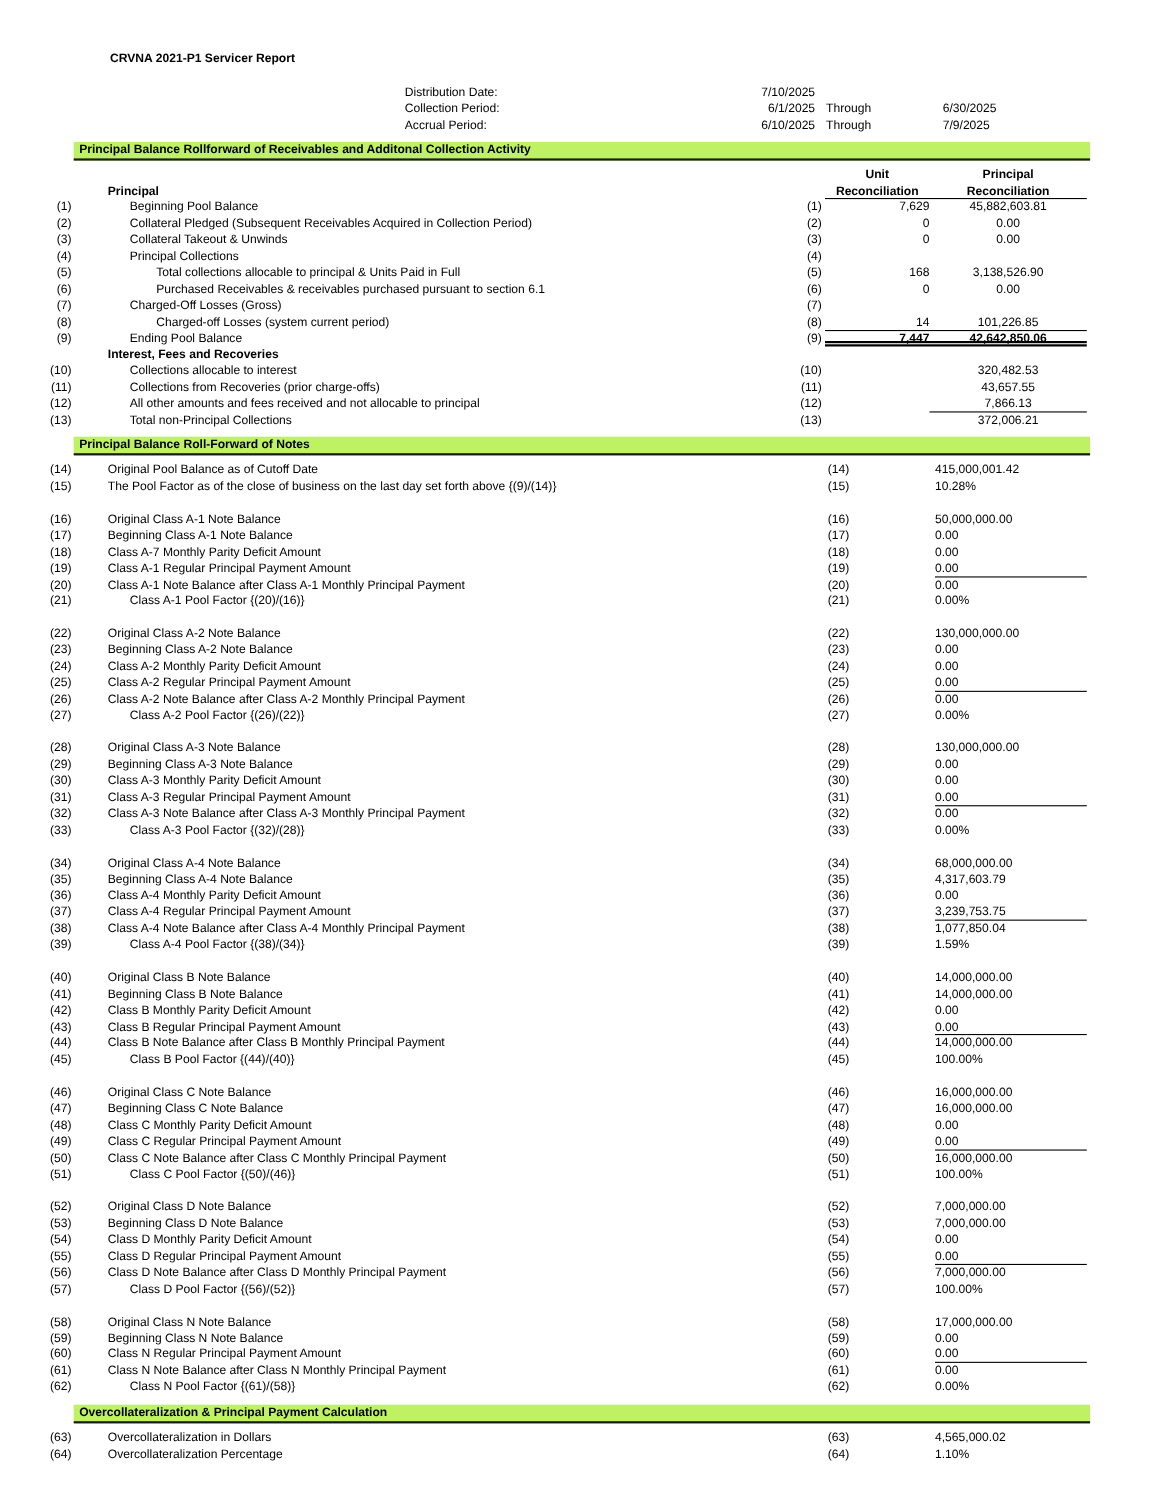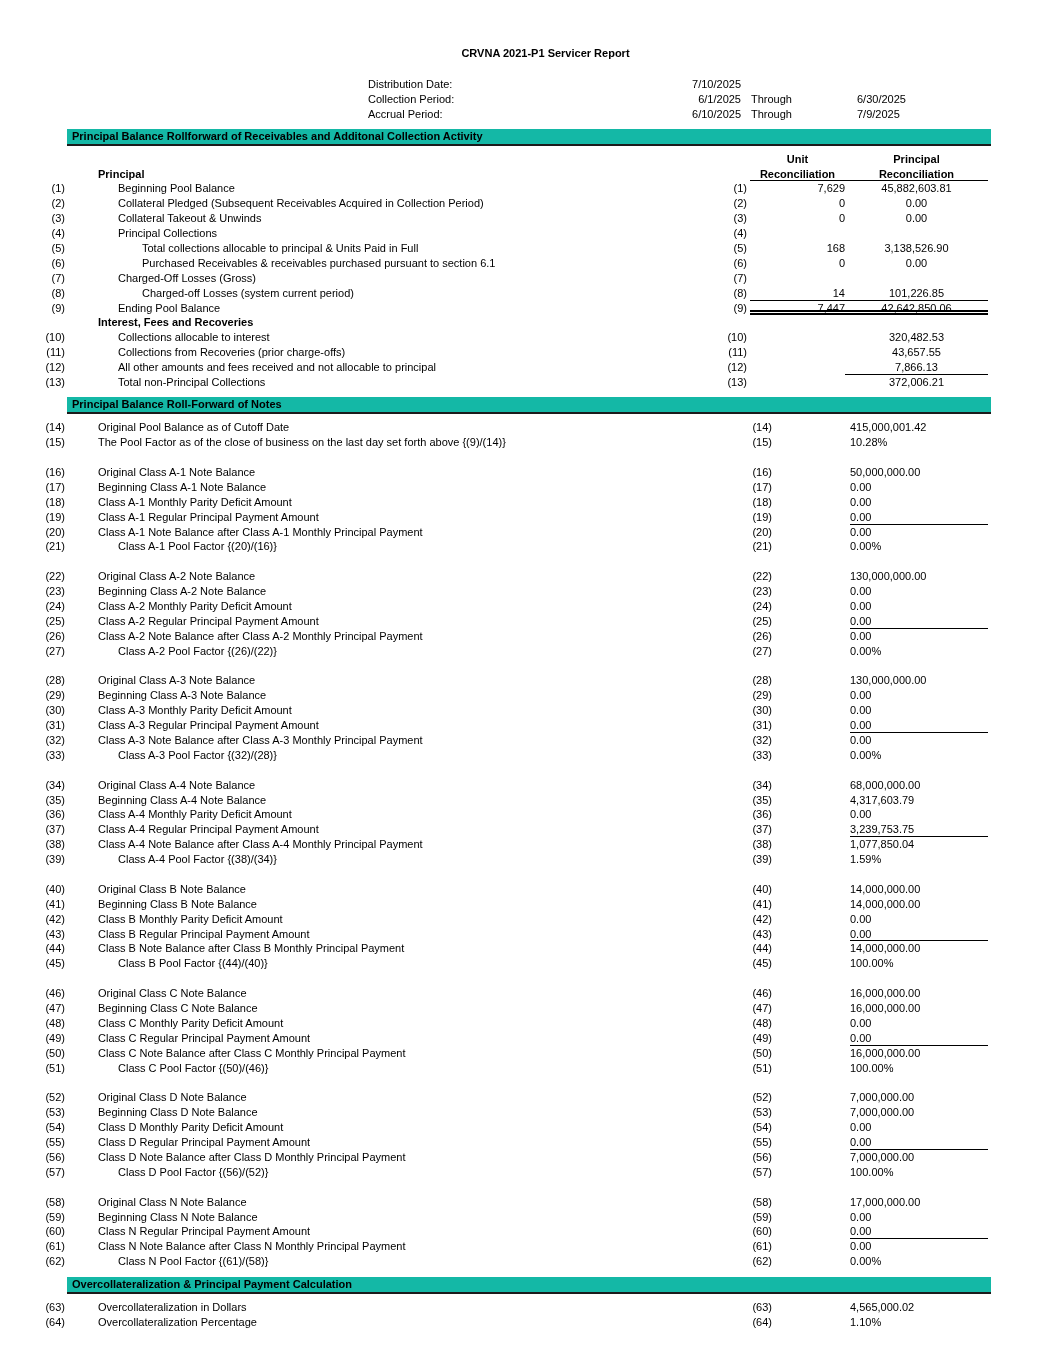--- a/index.html
+++ b/index.html
@@ -8,50 +8,50 @@
     background: #ffffff;
     font-family: "Liberation Sans", sans-serif;
     font-size: 11px;
     color: #000;
     overflow: hidden;
   }
   .page { width: 1055px; height: 1365px; padding-top: 46px; }
   .bold { font-weight: 700; }
   .title {
     margin-left: 67px; width: 924px;
-    text-align: center; text-indent: 33px;
+    text-indent: 33px;
     font-weight: 700; height: 15px; line-height: 15px;
   }
   
   .hrow { display: flex; height: 14.9px; line-height: 14.9px; }
   .hpad { width: 368px; }
   .hlabel { width: 200px; }
   .hdate1 { width: 173px; text-align: right; }
   .hthrough { width: 116px; padding-left: 10px; }
   .hdate2 { flex: 1; text-align: left; }
   
   .band {
     margin-left: 67px; width: 924px; height: 17px; line-height: 15px;
-    background: #14b8a6; border-bottom: 2px solid #1b1b1b;
+    background: #bef264; border-bottom: 2px solid #1b1b1b;
     font-weight: 700; padding-left: 5px;
   }
   
   .row { display: flex; height: 14.9px; line-height: 14.9px; padding-right: 67px; white-space: nowrap; }
   .c1 { width: 65px; text-align: right; }
   .lbl { flex: 1; padding-left: 33px; overflow: hidden; }
   .lbl.i1 { padding-left: 53px; }
   .lbl.i2 { padding-left: 77px; }
   .c2 { width: 40px; text-align: right; }
   .vals { width: 238px; margin-left: 3px; display: flex; }
   .vals .u { width: 95px; text-align: right; }
   .vals .p { width: 143px; text-align: center; }
   .center { text-align: center !important; }
   .hline { border-bottom: 1.5px solid #000; }
   .bline { border-bottom: 1.5px solid #000; }
-  .bdouble { border-bottom: 5px double #000; }
+  .bdouble { border-bottom: 5px double #000; font-weight: bold; }
   
   .c2b { width: 65px; text-align: right; }
   .pv { width: 138px; margin-left: 78px; text-align: left; }
   .sp16 { height: 16px; } .sp7 { height: 7px; } .sp6 { height: 6px; }
   .sp74 { height: 7.4px; } .sp8 { height: 8px; }
 </style>
 </head>
 <body>
 
 <div class="page">
@@ -253,21 +253,21 @@
         <div class="pv">50,000,000.00</div>
       </div>
       <div class="row">
         <div class="c1">(17)</div>
         <div class="lbl">Beginning Class A-1 Note Balance</div>
         <div class="c2b">(17)</div>
         <div class="pv">0.00</div>
       </div>
       <div class="row">
         <div class="c1">(18)</div>
-        <div class="lbl">Class A-1 Monthly Parity Deficit Amount</div>
+        <div class="lbl">Class A-7 Monthly Parity Deficit Amount</div>
         <div class="c2b">(18)</div>
         <div class="pv">0.00</div>
       </div>
       <div class="row">
         <div class="c1">(19)</div>
         <div class="lbl">Class A-1 Regular Principal Payment Amount</div>
         <div class="c2b">(19)</div>
         <div class="pv bline">0.00</div>
       </div>
       <div class="row">

